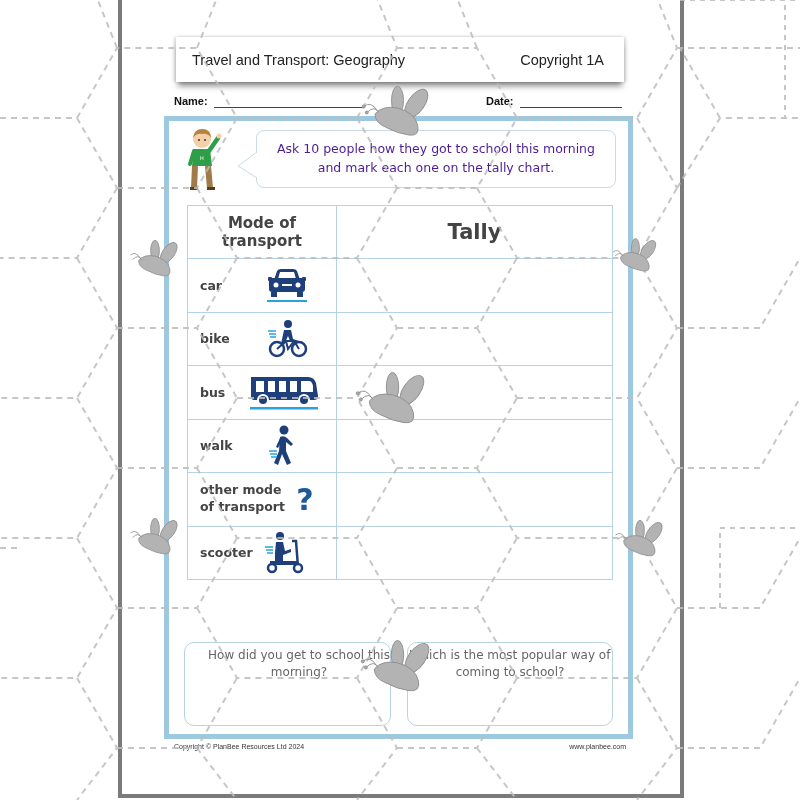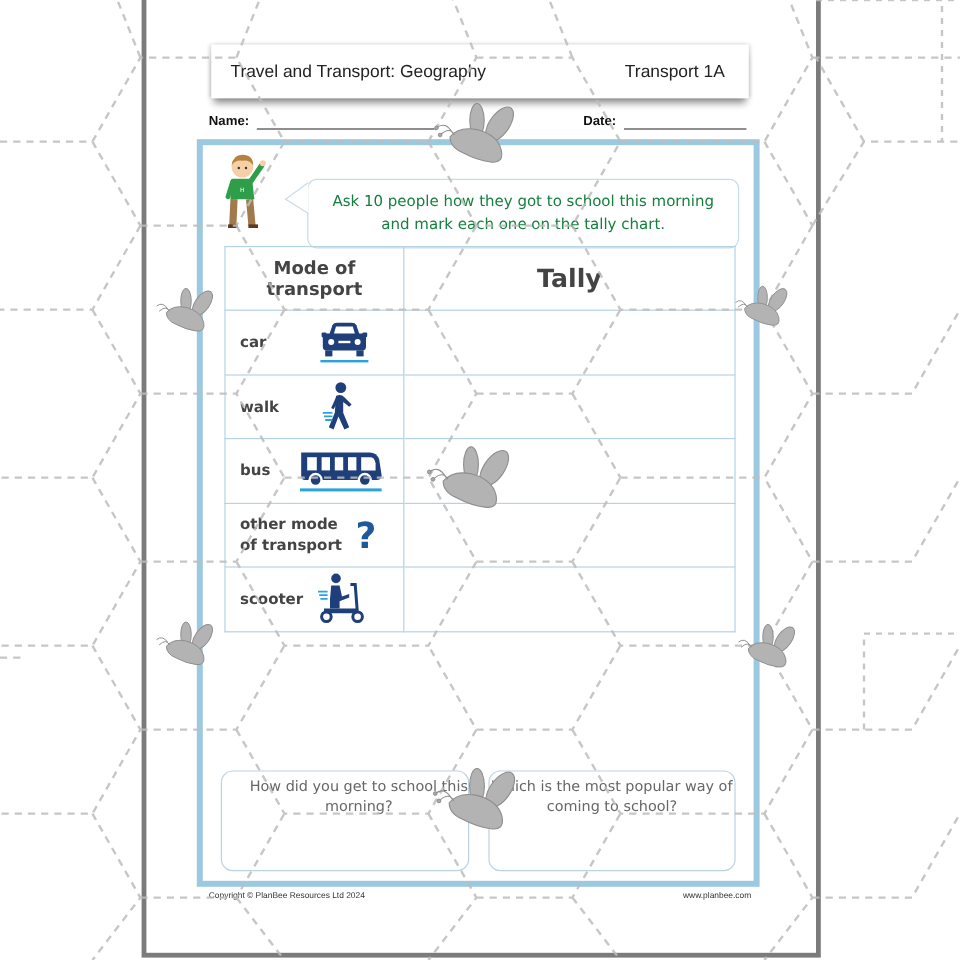--- a/index.html
+++ b/index.html
@@ -32,21 +32,21 @@
       position: absolute; left: 164px; top: 116px; width: 469px; height: 623px;
       border: 5px solid #9cc9e0; background: #fff; z-index: 2;
     }
 
     .kid { position: absolute; left: 186px; top: 126px; width: 40px; height: 66px; z-index: 3; }
 
     .bubble {
       position: absolute; left: 256px; top: 130px; width: 360px; height: 58px; z-index: 3;
       border: 1px solid #c8dbe8; border-radius: 8px; background: #fff;
       display: flex; align-items: center; justify-content: center; text-align: center;
-      font-family: "DejaVu Sans", sans-serif; font-size: 12.5px; color: #15803d; line-height: 1.5; padding: 0 12px; margin-top: 19px;
+      font-family: "DejaVu Sans", sans-serif; font-size: 12.5px; color: #4c1d95; line-height: 1.5; padding: 0 12px;
     }
     .bubble-tail { position: absolute; left: 236px; top: 150px; width: 24px; height: 30px; z-index: 4; }
 
     table.tally {
       position: absolute; left: 187px; top: 205px; width: 426px; z-index: 3;
       border-collapse: collapse; table-layout: fixed;
     }
     table.tally td, table.tally th { border: 1px solid #b5d3e4; }
     table.tally th { height: 53px; font-family: "DejaVu Sans", sans-serif; color: #444; }
     th.mode-head { width: 149px; font-size: 15px; line-height: 1.2; font-weight: bold; }
@@ -67,21 +67,21 @@
 
     .bee { position: absolute; z-index: 8; }
   </style>
 </head>
 <body>
 
 <div class="page-frame"></div>
 
 <div class="title-bar">
   <span>Travel and Transport: Geography</span>
-  <span>Transport 1A</span>
+  <span>Copyright 1A</span>
 </div>
 
 <div class="name-date">
   <span class="name-label">Name:</span>
   <span class="name-line"></span>
   <span class="date-label">Date:</span>
   <span class="date-line"></span>
 </div>
 
 <div class="main-box"></div>
@@ -128,43 +128,57 @@
           <rect x="16" y="18" width="10" height="2" fill="#fff"></rect>
           <rect x="5" y="26" width="6" height="5" fill="#1e3f7a"></rect>
             <rect x="31" y="26" width="6" height="5" fill="#1e3f7a"></rect>
           <rect x="1" y="34" width="40" height="2" fill="#29a3dd"></rect>
         </svg>
       </td>
       <td></td>
     </tr>
     <tr>
       <td class="mode-cell">
-        <span class="mode-label">walk</span>
-        <svg class="mode-icon" width="36" height="42" viewBox="0 0 36 42" style="right:34px">
-          <circle cx="18" cy="5" r="4.5" fill="#1e3f7a"></circle>
-          <path d="M14 12 Q18 10 21 13 L27 19 L25 21 L20 17 L20 26 L25 38 L21 40 L16 29 L12 40 L8 38 L13 26 Z" fill="#1e3f7a"></path>
-          <path d="M14 13 L10 22 L12 23 L16 16" fill="#1e3f7a"></path>
-          <path d="M3 26 L11 26 M4 29 L11 29 M5 32 L11 32" stroke="#29a3dd" stroke-width="1.5"></path>
+        <span class="mode-label">bike</span>
+        <svg class="mode-icon" width="42" height="40" viewBox="0 0 42 40">
+          <circle cx="22" cy="5" r="4" fill="#1e3f7a"></circle>
+          <path d="M18 11 L25 11 L27 20 L33 22 L32 24 L24 22 L22 17 L18 26 L15 25 Z" fill="#1e3f7a"></path>
+          <circle cx="11" cy="30" r="7" fill="none" stroke="#1e3f7a" stroke-width="2.5"></circle>
+          <circle cx="33" cy="30" r="7" fill="none" stroke="#1e3f7a" stroke-width="2.5"></circle>
+          <path d="M11 30 L20 22 L28 22 L33 30 M20 22 L22 30 L28 22" stroke="#1e3f7a" stroke-width="2" fill="none"></path>
+          <path d="M2 12 L10 12 M3 15 L10 15 M4 18 L10 18" stroke="#29a3dd" stroke-width="1.5"></path>
         </svg>
       </td>
       <td></td>
     </tr>
     <tr>
       <td class="mode-cell">
         <span class="mode-label">bus</span>
         <svg class="mode-icon" width="72" height="36" viewBox="0 0 72 36" style="right:16px">
           <path d="M3 3 L60 3 Q66 3 68 9 L70 22 Q70 26 66 26 L6 26 Q3 26 3 22 Z" fill="#1e3f7a"></path>
           <rect x="8" y="7" width="8" height="11" fill="#fff"></rect>
           <rect x="20" y="7" width="7" height="11" fill="#fff"></rect>
           <rect x="31" y="7" width="7" height="11" fill="#fff"></rect>
           <rect x="42" y="7" width="7" height="11" fill="#fff"></rect>
           <path d="M53 7 L61 7 Q64 7 65 12 L65 18 L53 18 Z" fill="#fff"></path>
           <circle cx="15" cy="26" r="5" fill="#1e3f7a" stroke="#fff" stroke-width="2"></circle>
           <circle cx="56" cy="26" r="5" fill="#1e3f7a" stroke="#fff" stroke-width="2"></circle>
           <rect x="2" y="33" width="68" height="2.5" fill="#29a3dd"></rect>
+        </svg>
+      </td>
+      <td></td>
+    </tr>
+    <tr>
+      <td class="mode-cell">
+        <span class="mode-label">walk</span>
+        <svg class="mode-icon" width="36" height="42" viewBox="0 0 36 42" style="right:34px">
+          <circle cx="18" cy="5" r="4.5" fill="#1e3f7a"></circle>
+          <path d="M14 12 Q18 10 21 13 L27 19 L25 21 L20 17 L20 26 L25 38 L21 40 L16 29 L12 40 L8 38 L13 26 Z" fill="#1e3f7a"></path>
+          <path d="M14 13 L10 22 L12 23 L16 16" fill="#1e3f7a"></path>
+          <path d="M3 26 L11 26 M4 29 L11 29 M5 32 L11 32" stroke="#29a3dd" stroke-width="1.5"></path>
         </svg>
       </td>
       <td></td>
     </tr>
     <tr>
       <td class="mode-cell">
         <span class="mode-label" style="width:92px">other mode of transport</span>
         <svg class="mode-icon" width="22" height="30" viewBox="0 0 22 30" style="right:20px">
           <text x="11" y="26" text-anchor="middle" font-size="30" font-weight="bold" fill="#1e5a9a" font-family="DejaVu Sans, sans-serif">?</text>
         </svg>

